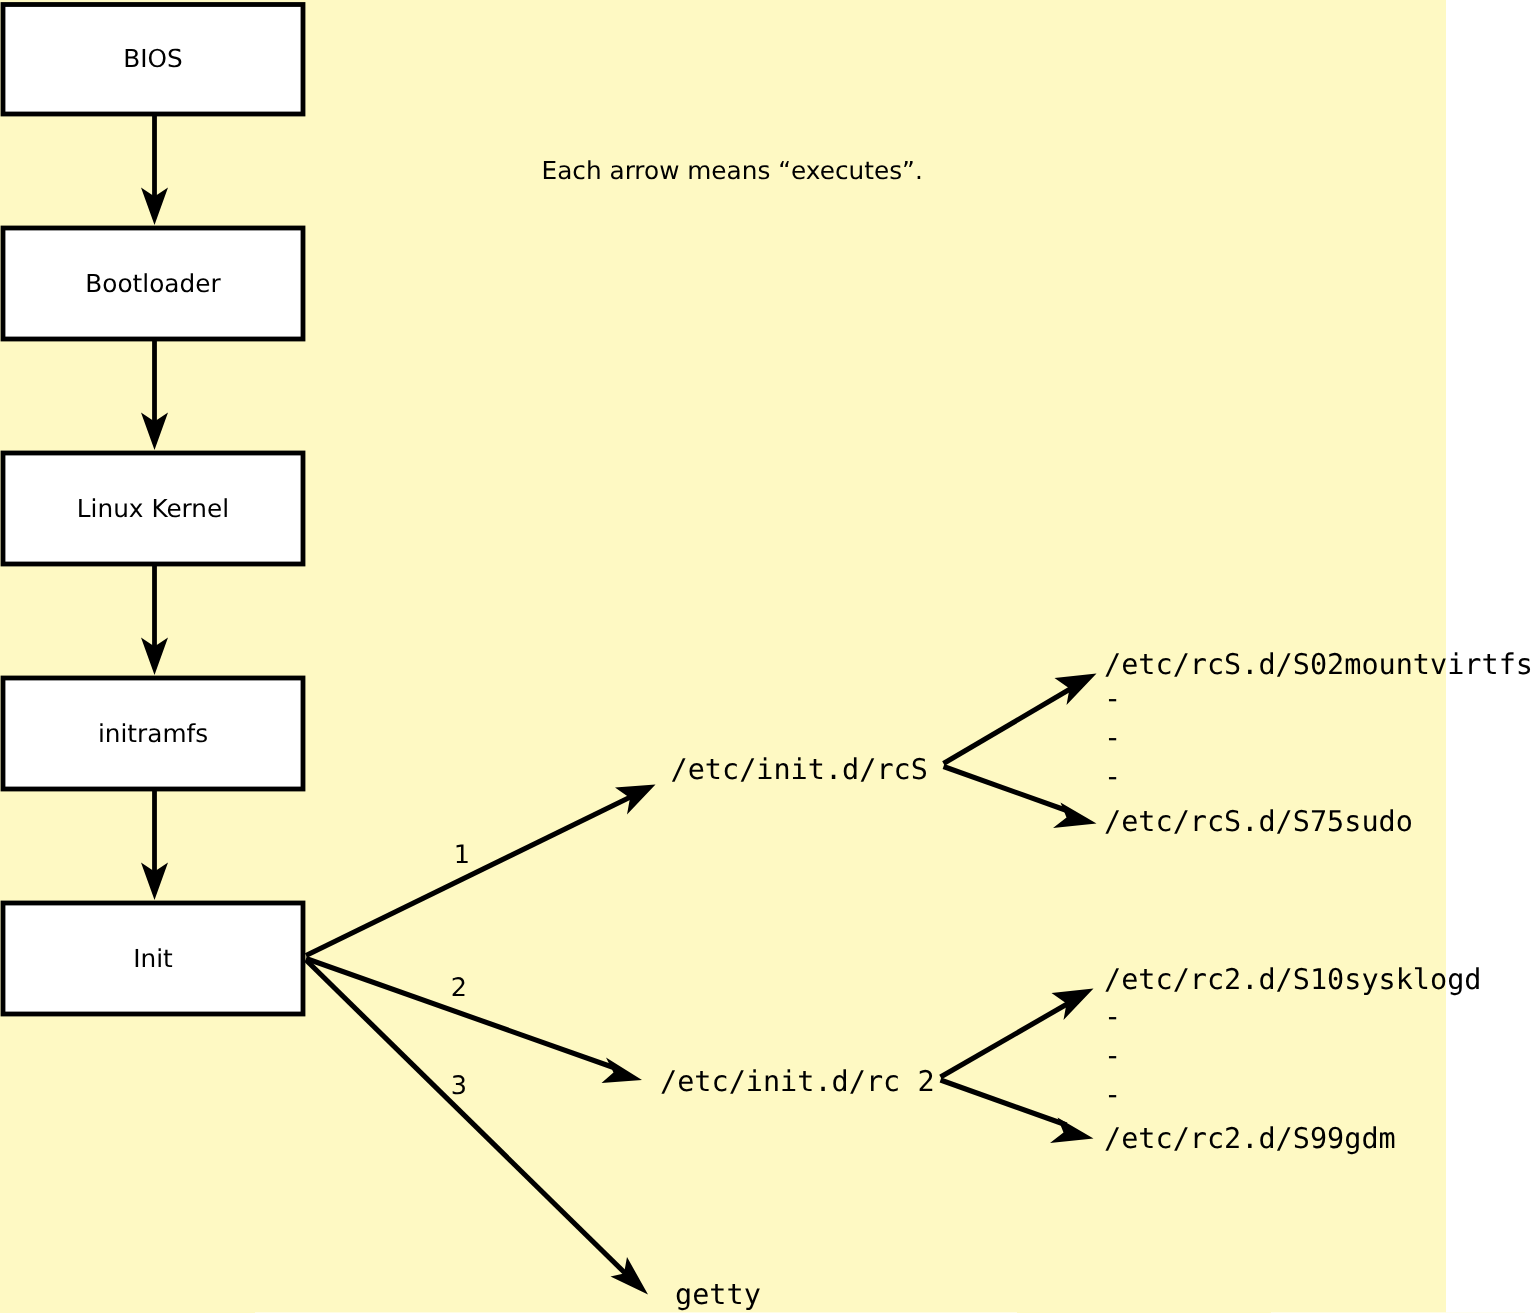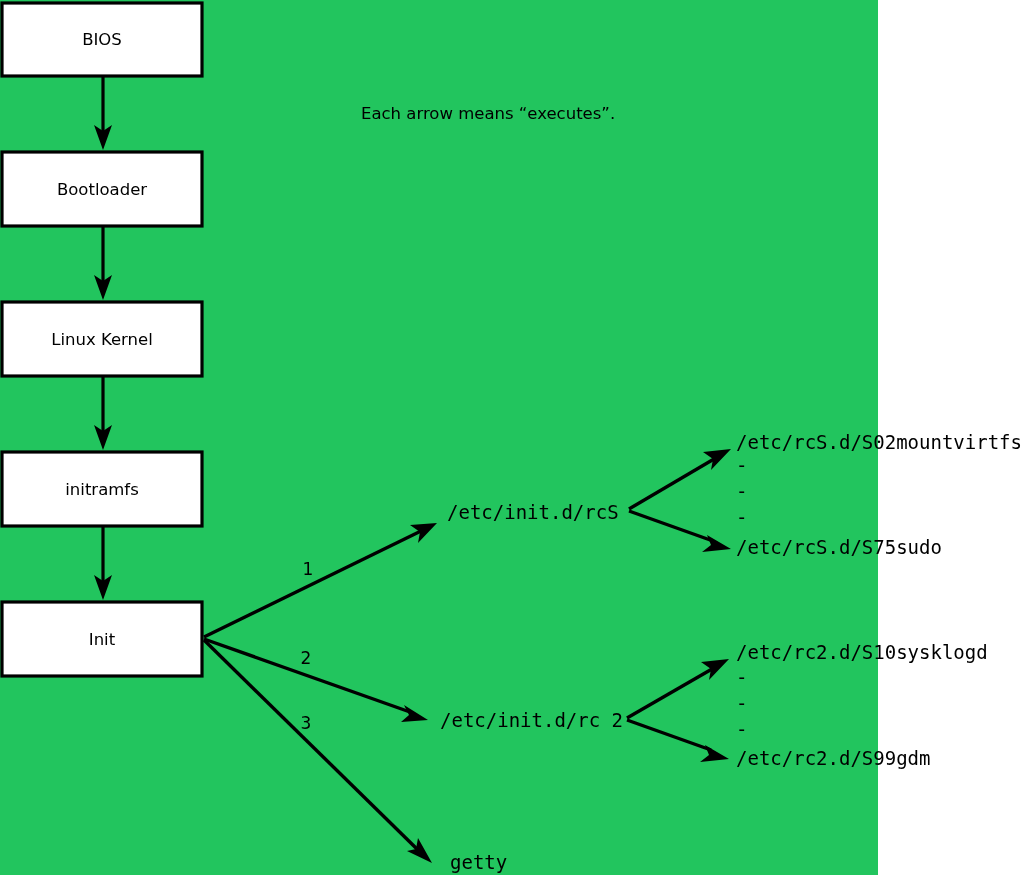--- a/index.html
+++ b/index.html
@@ -8,23 +8,23 @@
     background: #ffffff;
   }
   body {
     width: 1024px;
     height: 875px;
     overflow: hidden;
     font-family: "DejaVu Sans", sans-serif;
   }
   #diagram-root {
     position: relative;
-    width: 878px;
+    width: 964px;
     height: 875px;
-    background: #22c55e;
+    background: #fef9c3;
   }
   svg#boot-diagram {
     display: block;
     width: 1024px;
     height: 875px;
   }
   .node-box {
     fill: #ffffff;
     stroke: #000000;
     stroke-width: 3.2;

